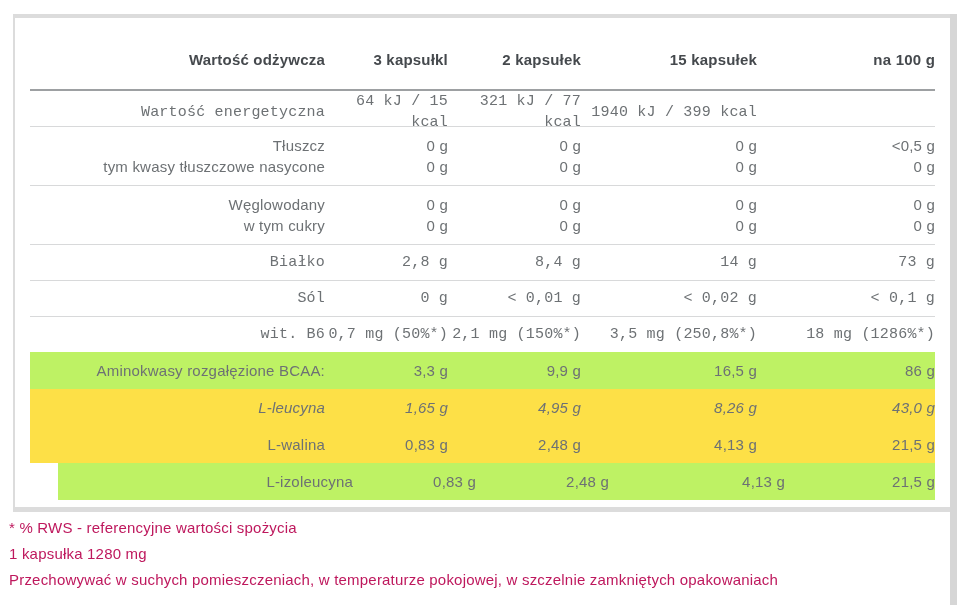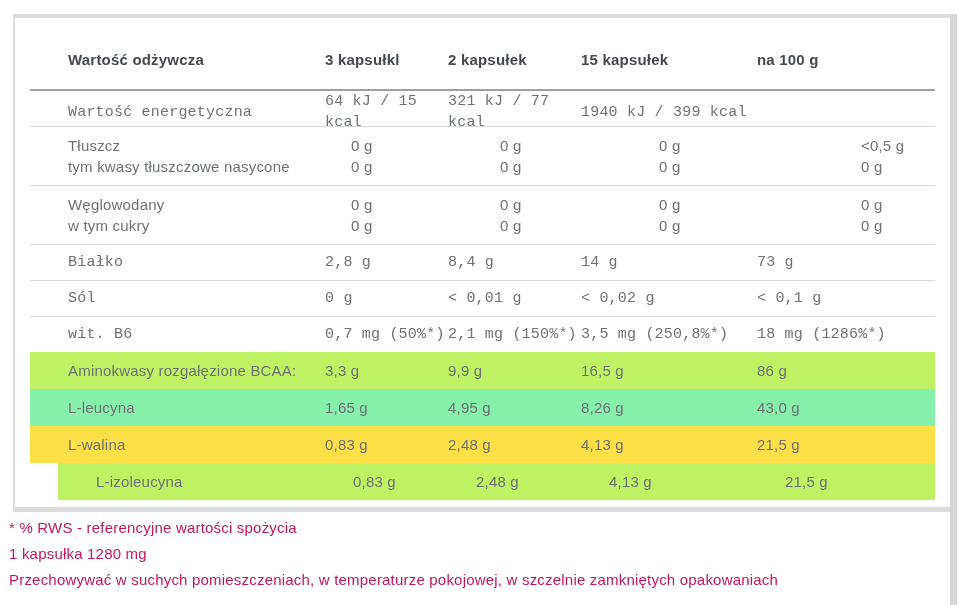--- a/index.html
+++ b/index.html
@@ -25,34 +25,35 @@
     top: 30px;
     width: 905px;
     color: #6d7174;
     font-size: 15px;
     letter-spacing: 0.2px;
   }
   .t-row {
     display: grid;
     grid-template-columns: 295px 123px 133px 176px 1fr;
     align-items: center;
+    text-align: right;
   }
   .t-row > div { padding: 0; }
   .t-row > div:first-child { padding-left: 38px; }
   .t-row .line { line-height: 21px; }
 
   .t-row.header-row {
     height: 59px;
     font-weight: bold;
     color: #45494d;
     border-bottom: 2px solid #9da0a2;
   }
   .t-row.body-row { border-bottom: 1px solid #d8d9da; }
   .t-row.h1 { height: 35px; font-family: Liberation Mono, monospace; }
-  .t-row.h2 { height: 58px; gap: 26px; }
+  .t-row.h2 { height: 58px; }
   .t-row.no-sep { border-bottom: none; }
   .t-row.shaded { background: #e2e2e0; border-bottom: none; height: 37px; }
 
   
   .footnotes {
     position: absolute;
     left: 9px;
     top: 520px;
     color: #be185d;
     font-size: 15px;
@@ -205,21 +206,21 @@
       <div>
         <div class="line">9,9 g</div>
       </div>
       <div>
         <div class="line">16,5 g</div>
       </div>
       <div>
         <div class="line">86 g</div>
       </div>
     </div>
-    <div class="t-row shaded" style="background: #86efac;">
+    <div class="t-row shaded" style="background: #fde047; font-style: italic;">
       <div>
         <div class="line">L-leucyna</div>
       </div>
       <div>
         <div class="line">1,65 g</div>
       </div>
       <div>
         <div class="line">4,95 g</div>
       </div>
       <div>

